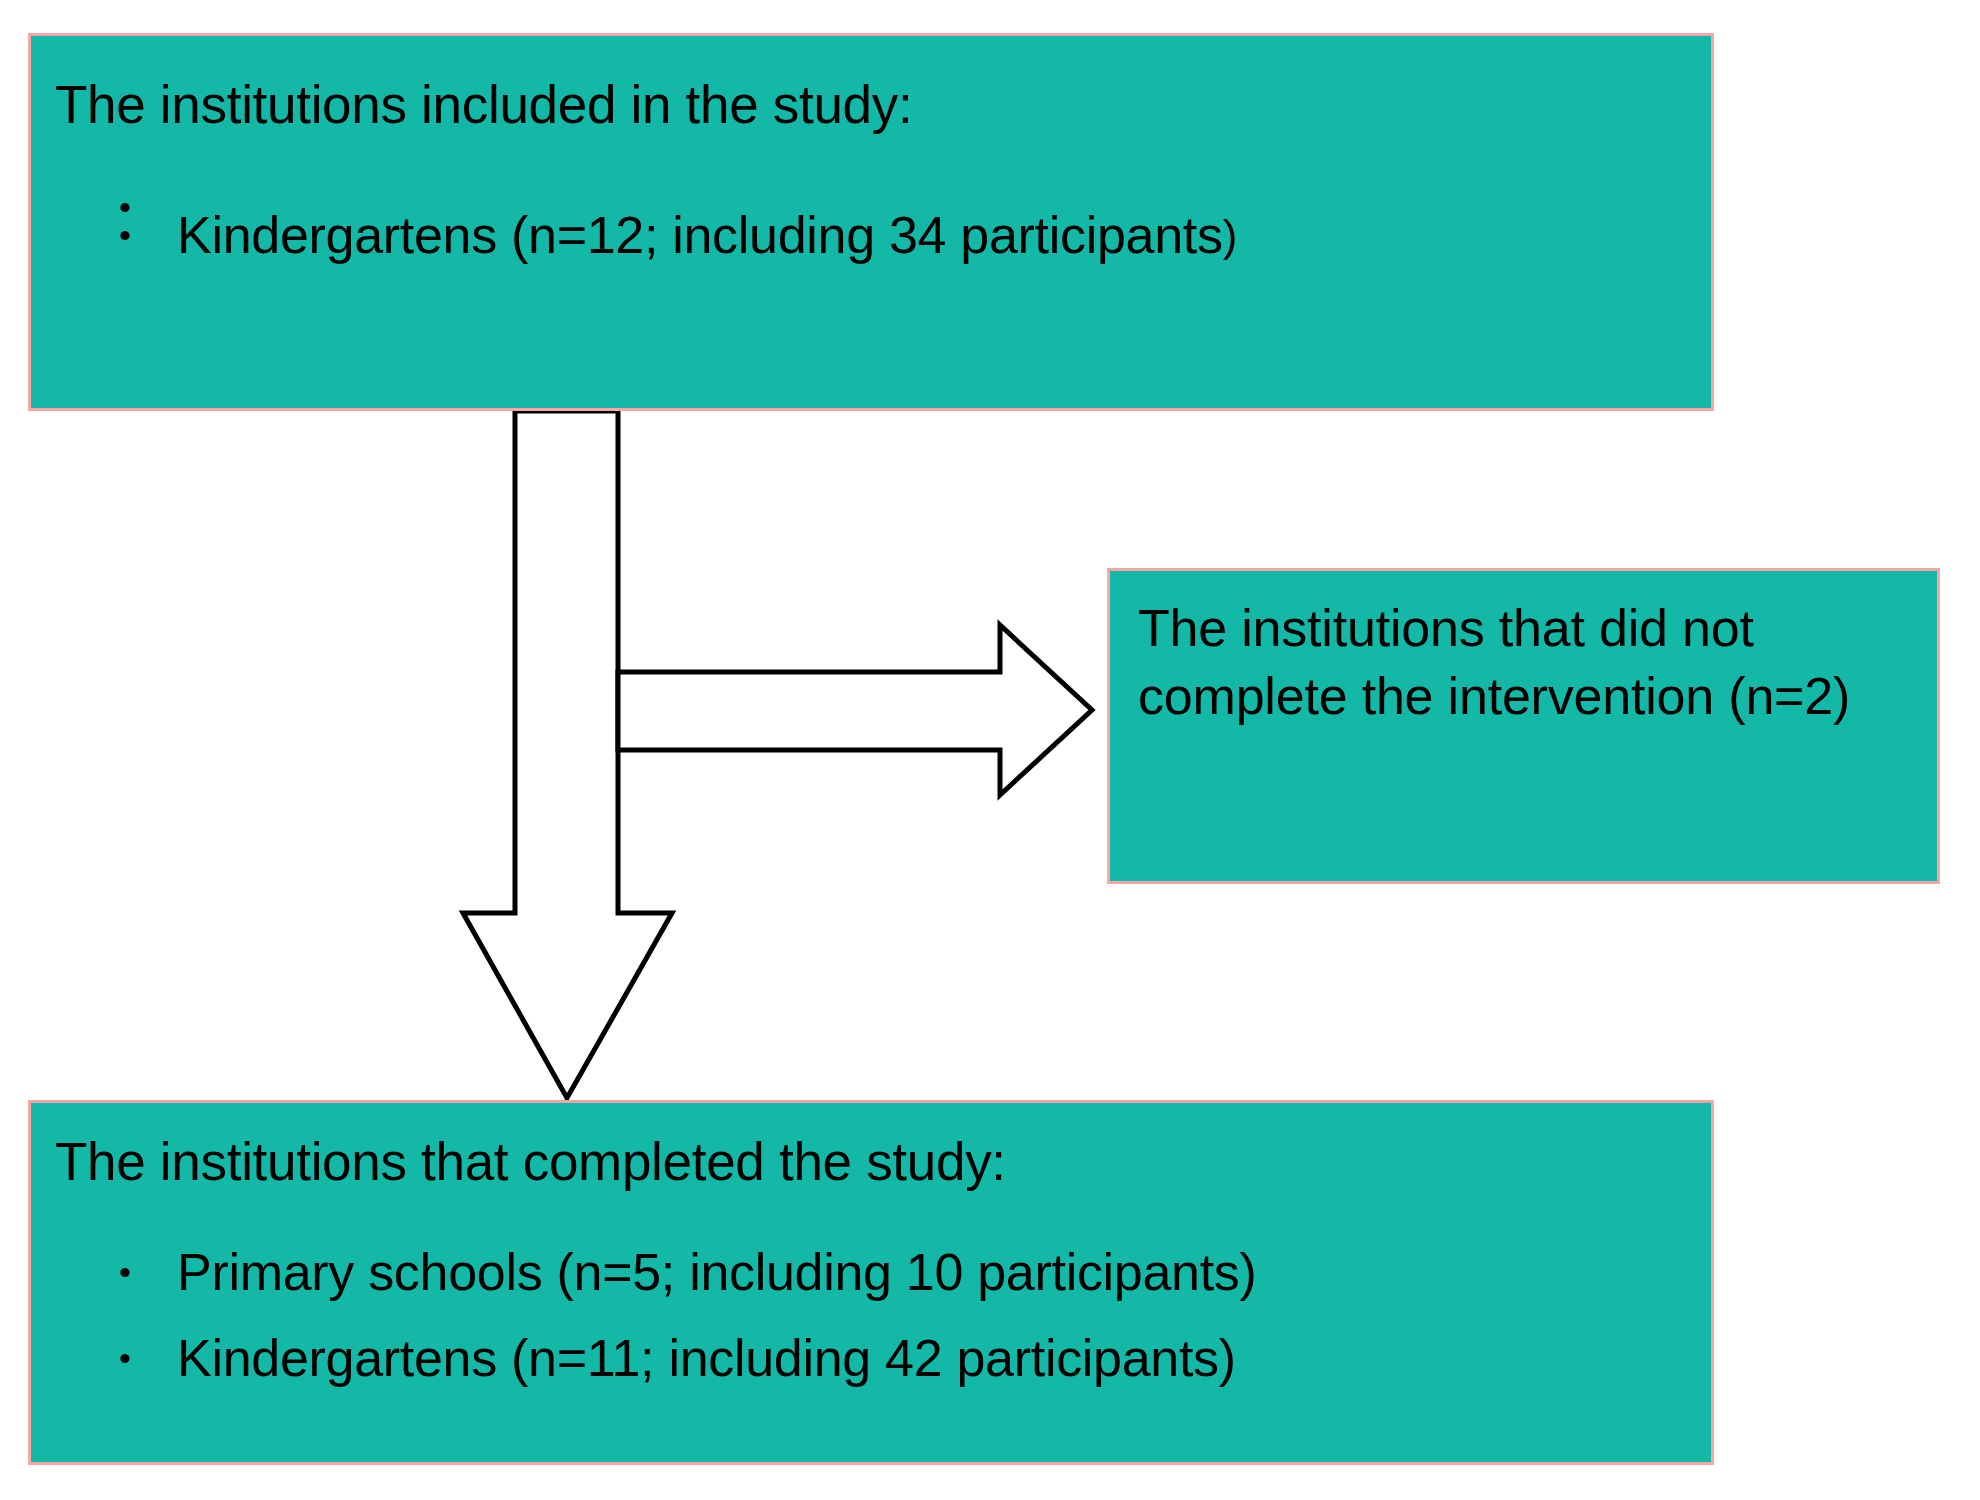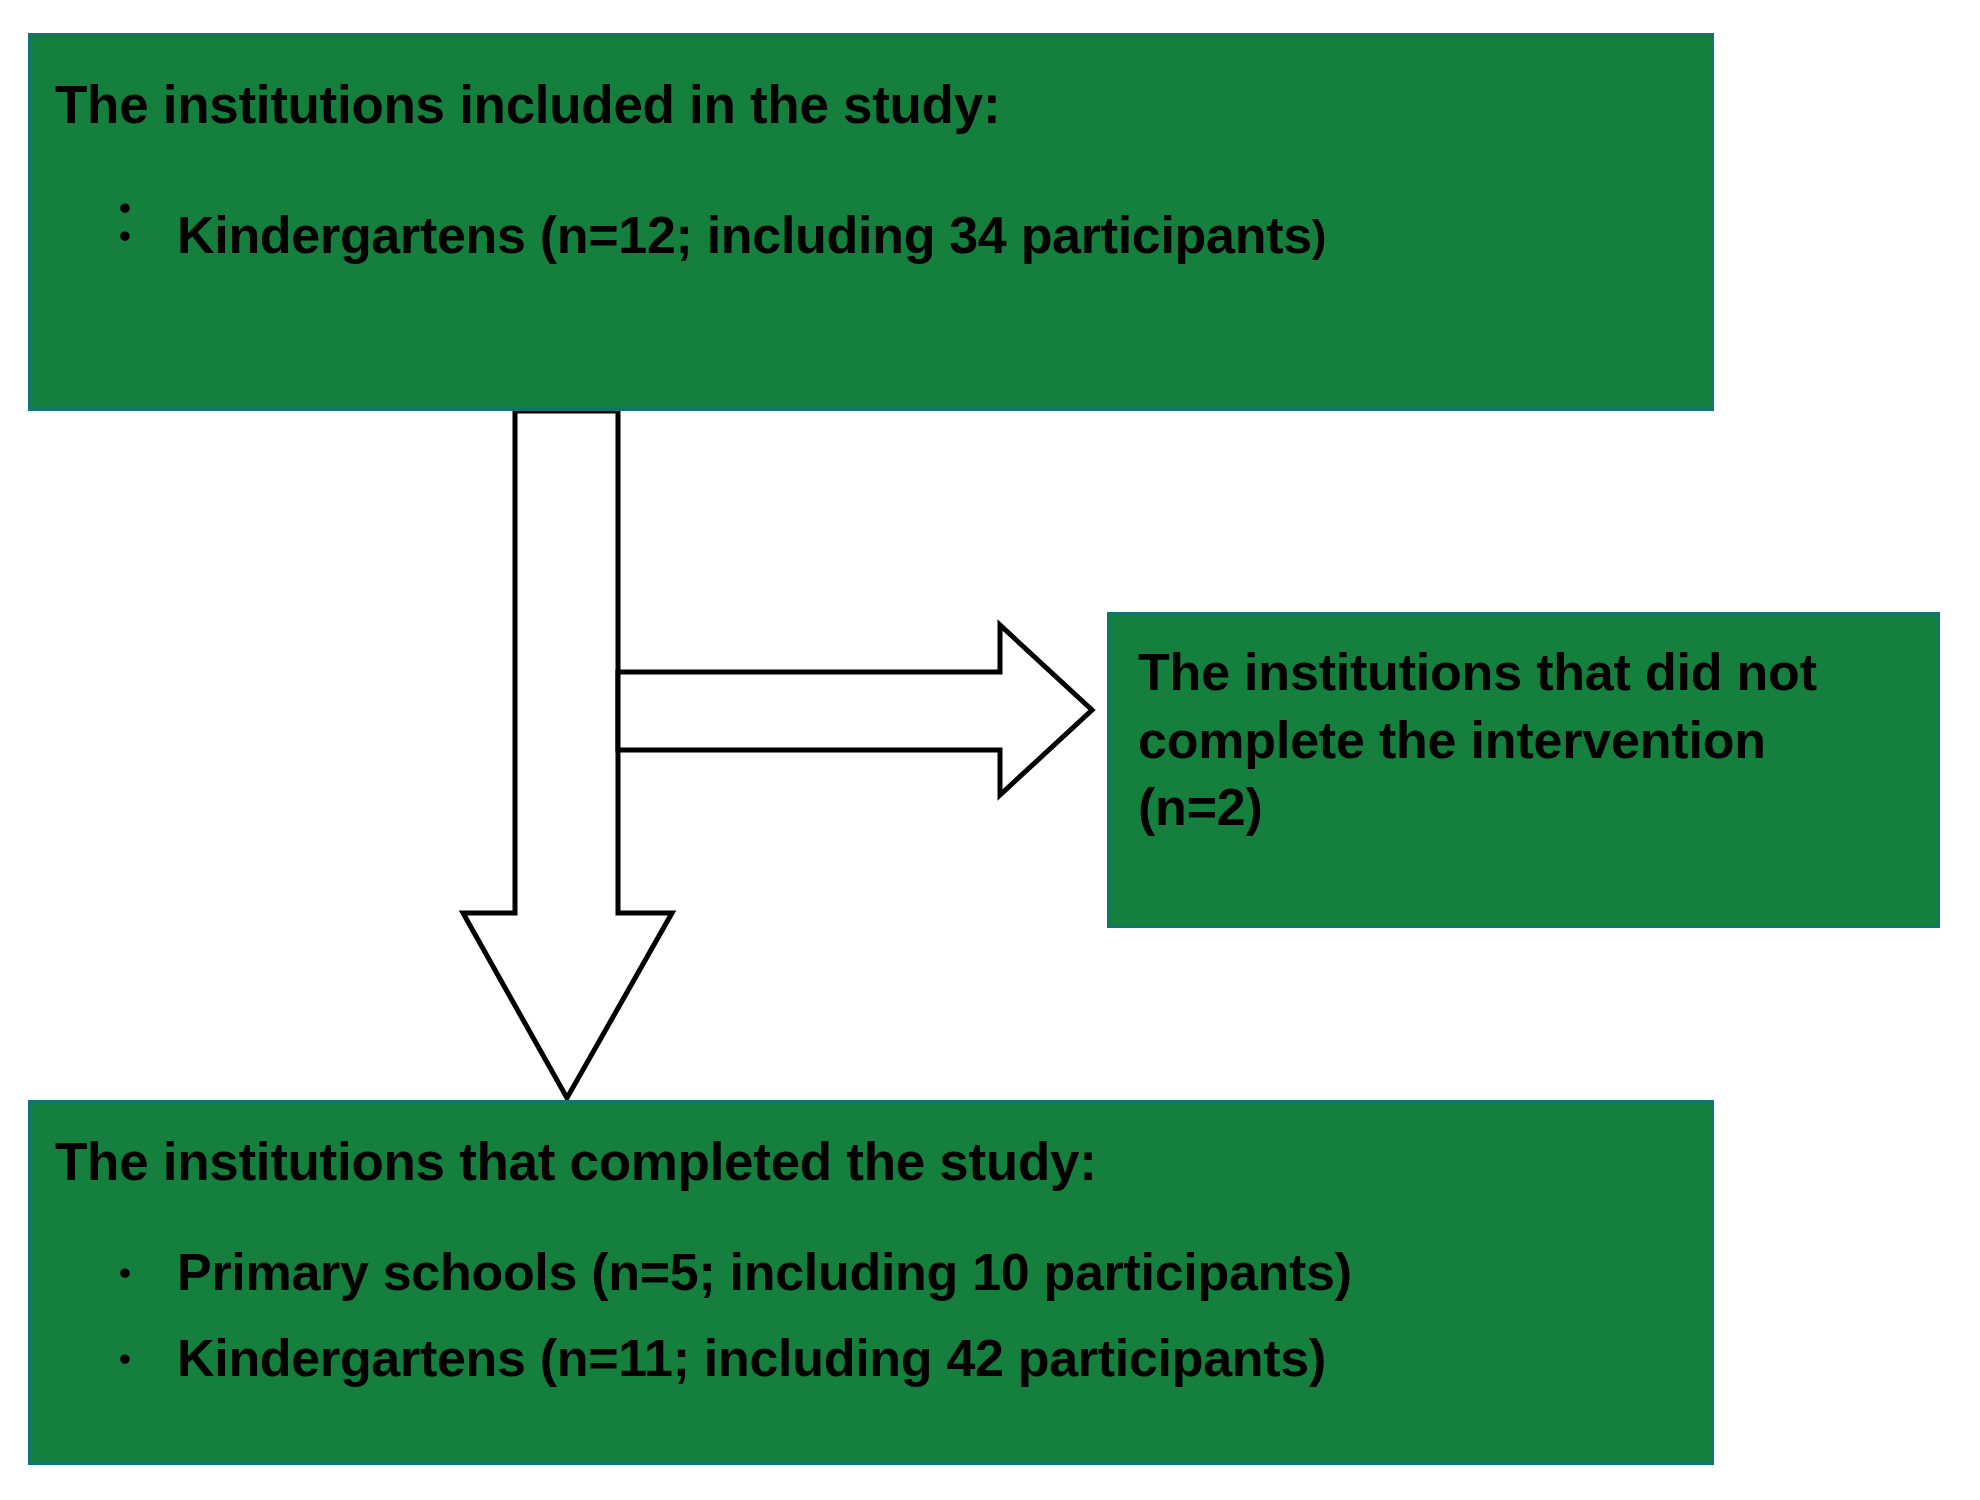--- a/index.html
+++ b/index.html
@@ -15,34 +15,33 @@
     position: relative;
     width: 1980px;
     height: 1500px;
     background: #ffffff;
     overflow: hidden;
   }
 
   .flow-box {
     position: absolute;
     box-sizing: border-box;
-    background: #15803d;
-    border: 3px solid #0f766e;
-    font-weight: bold;
+    background: #14b8a6;
+    border: 3px solid #fca5a5;
   }
 
   #box-included {
     left: 28px;
     top: 33px;
     width: 1686px;
     height: 378px;
   }
   #box-dropout {
     left: 1107px;
-    top: 612px;
+    top: 568px;
     width: 833px;
     height: 316px;
     border-width: 3px;
   }
   #box-completed {
     left: 28px;
     top: 1100px;
     width: 1686px;
     height: 365px;
     padding-left: 20px;

